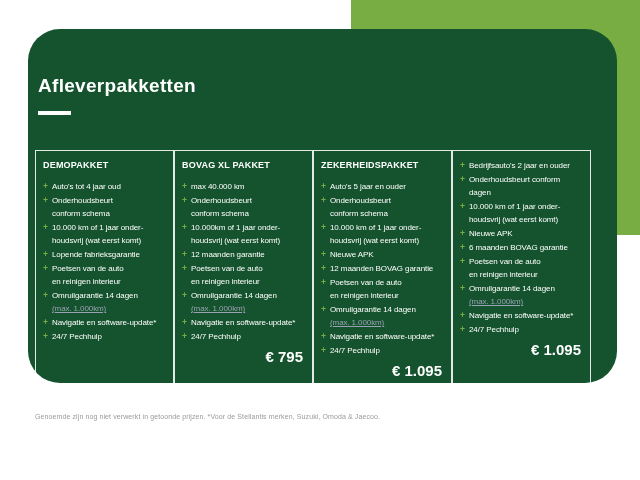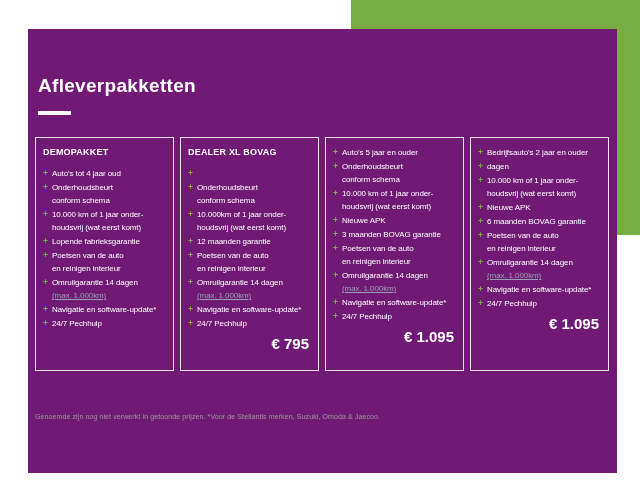--- a/index.html
+++ b/index.html
@@ -6,32 +6,32 @@
     margin:0;padding:0;width:640px;height:480px;overflow:hidden;
     background:#ffffff;
     font-family:"Liberation Sans", sans-serif;
   }
   .stage{position:relative;width:640px;height:480px;}
   .green-block{
     position:absolute;left:351px;top:0;width:289px;height:235px;
     background:#77AD43;
   }
   .panel{
-    position:absolute;left:28px;top:29px;width:589px;height:444px;
-    background:#701a75;color:#ffffff;box-sizing:border-box;
+    position:absolute;left:28px;top:29px;width:589px;height:354px;
+    background:#14532d;color:#ffffff;box-sizing:border-box;border-radius:32px;
   }
   .page-title{
     margin:46px 0 0 10px;font-size:19px;line-height:22px;font-weight:700;
     letter-spacing:0.3px;color:#ffffff;
   }
   .title-underline{
     margin:14px 0 0 10px;width:33px;height:4px;background:#ffffff;
   }
   .cards{
-    display:flex;gap:6px;margin:22px 0 0 7px;
+    display:flex;gap:0;margin:35px 0 0 7px;
   }
   .card{
     width:139px;height:234px;box-sizing:border-box;
     border:1px solid rgba(255,255,255,0.88);
     padding:8px 7px;display:flex;flex-direction:column;
   }
   .card-title{
     font-size:9px;font-weight:700;letter-spacing:0.2px;white-space:nowrap;
     color:#ffffff;margin-bottom:9px;line-height:12px;
   }
@@ -115,24 +115,25 @@
             </div>
           </div>
           <div class="item">
             <div class="plus">+</div>
             <div class="lines">
               <div class="line">24/7 Pechhulp</div>
             </div>
           </div>
         </div>
         <div class="card">
-          <div class="card-title">DEALER XL BOVAG</div>
-          <div class="item">
-            <div class="plus">+</div>
-            <div class="lines">
+          <div class="card-title">BOVAG XL PAKKET</div>
+          <div class="item">
+            <div class="plus">+</div>
+            <div class="lines">
+              <div class="line">max 40.000 km</div>
             </div>
           </div>
           <div class="item">
             <div class="plus">+</div>
             <div class="lines">
               <div class="line">Onderhoudsbeurt</div>
               <div class="line">conform schema</div>
             </div>
           </div>
           <div class="item">
@@ -170,20 +171,21 @@
           </div>
           <div class="item">
             <div class="plus">+</div>
             <div class="lines">
               <div class="line">24/7 Pechhulp</div>
             </div>
           </div>
           <div class="price">€ 795</div>
         </div>
         <div class="card">
+          <div class="card-title">ZEKERHEIDSPAKKET</div>
           <div class="item">
             <div class="plus">+</div>
             <div class="lines">
               <div class="line">Auto's 5 jaar en ouder</div>
             </div>
           </div>
           <div class="item">
             <div class="plus">+</div>
             <div class="lines">
               <div class="line">Onderhoudsbeurt</div>
@@ -199,21 +201,21 @@
           </div>
           <div class="item">
             <div class="plus">+</div>
             <div class="lines">
               <div class="line">Nieuwe APK</div>
             </div>
           </div>
           <div class="item">
             <div class="plus">+</div>
             <div class="lines">
-              <div class="line">3 maanden BOVAG garantie</div>
+              <div class="line">12 maanden BOVAG garantie</div>
             </div>
           </div>
           <div class="item">
             <div class="plus">+</div>
             <div class="lines">
               <div class="line">Poetsen van de auto</div>
               <div class="line">en reinigen interieur</div>
             </div>
           </div>
           <div class="item">
@@ -240,20 +242,21 @@
         <div class="card">
           <div class="item">
             <div class="plus">+</div>
             <div class="lines">
               <div class="line">Bedrijfsauto's 2 jaar en ouder</div>
             </div>
           </div>
           <div class="item">
             <div class="plus">+</div>
             <div class="lines">
+              <div class="line">Onderhoudsbeurt conform</div>
               <div class="line">dagen</div>
             </div>
           </div>
           <div class="item">
             <div class="plus">+</div>
             <div class="lines">
               <div class="line">10.000 km of 1 jaar onder-</div>
               <div class="line">houdsvrij (wat eerst komt)</div>
             </div>
           </div>

